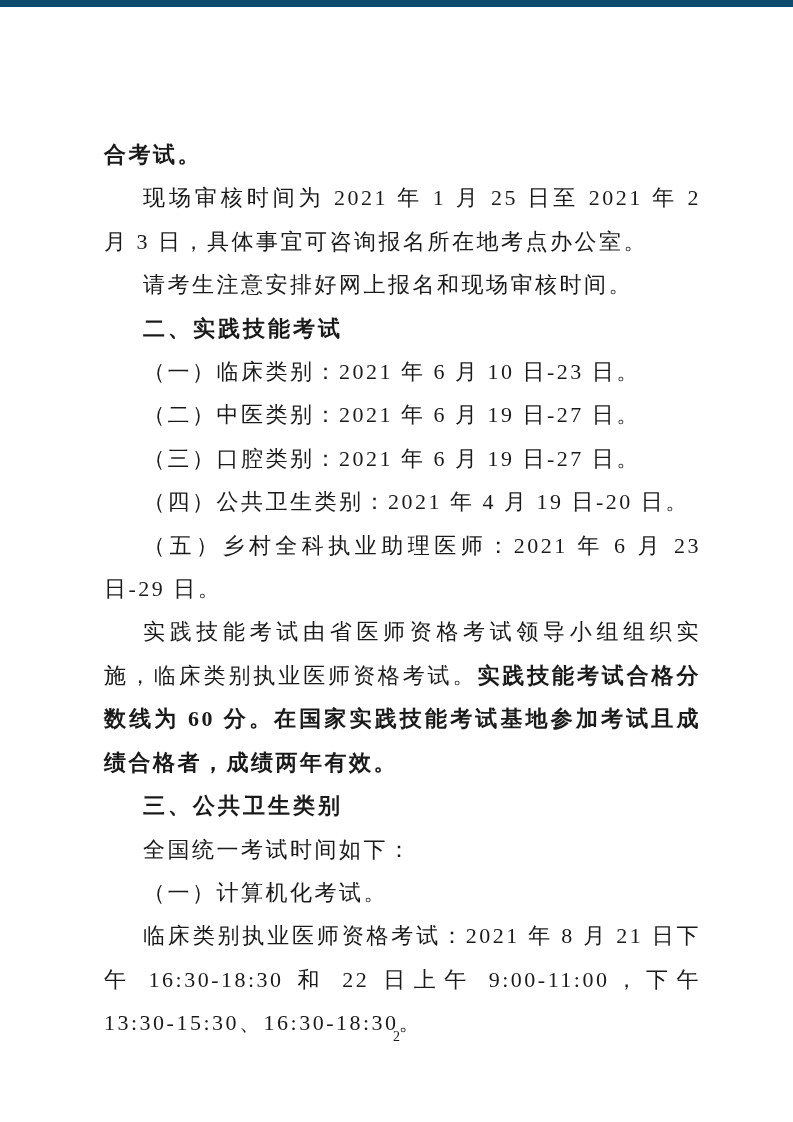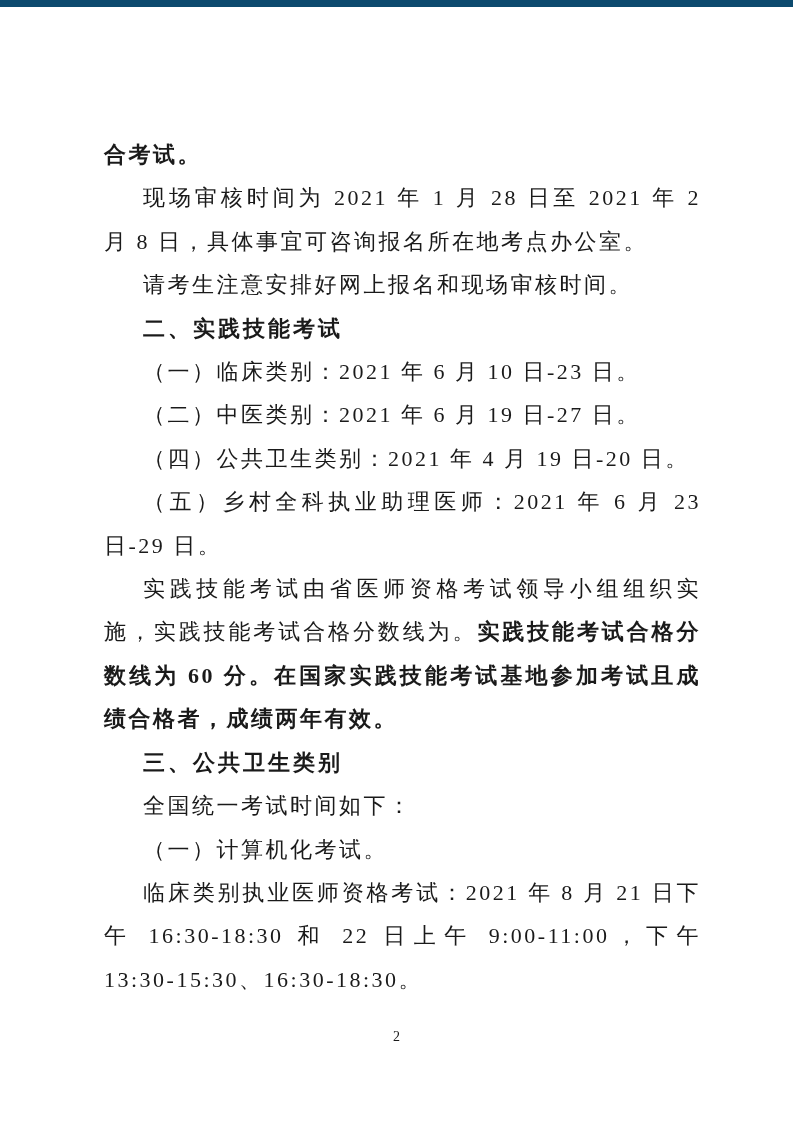--- a/index.html
+++ b/index.html
@@ -63,27 +63,28 @@
     font-family: "Liberation Serif", serif;
     color: #1a1a1a;
   }
 </style>
 </head>
 <body>
 
 <div class="page">
   <div class="content">
       <p class=""><b>合考试。</b></p>
-      <p class="indent"><span>现场审核时间为 2021 年 1 月 28 日至 2021 年 2 月 8 日，具体事宜可咨询报名所在地考点办公室。</span></p>
+      <p class="indent"><span>现场审核时间为 2021 年 1 月 25 日至 2021 年 2 月 3 日，具体事宜可咨询报名所在地考点办公室。</span></p>
       <p class="indent"><span>请考生注意安排好网上报名和现场审核时间。</span></p>
       <p class="indent heading"><b>二、实践技能考试</b></p>
       <p class="indent"><span>（一）临床类别：2021 年 6 月 10 日-23 日。</span></p>
       <p class="indent"><span>（二）中医类别：2021 年 6 月 19 日-27 日。</span></p>
+      <p class="indent"><span>（三）口腔类别：2021 年 6 月 19 日-27 日。</span></p>
       <p class="indent"><span>（四）公共卫生类别：2021 年 4 月 19 日-20 日。</span></p>
       <p class="indent"><span>（五）乡村全科执业助理医师：2021 年 6 月 23 日-29 日。</span></p>
-      <p class="indent"><span>实践技能考试由省医师资格考试领导小组组织实施，实践技能考试合格分数线为。</span><b>实践技能考试合格分数线为 60 分。在国家实践技能考试基地参加考试且成绩合格者，成绩两年有效。</b></p>
+      <p class="indent"><span>实践技能考试由省医师资格考试领导小组组织实施，临床类别执业医师资格考试。</span><b>实践技能考试合格分数线为 60 分。在国家实践技能考试基地参加考试且成绩合格者，成绩两年有效。</b></p>
       <p class="indent heading"><b>三、公共卫生类别</b></p>
       <p class="indent"><span>全国统一考试时间如下：</span></p>
       <p class="indent"><span>（一）计算机化考试。</span></p>
       <p class="indent"><span>临床类别执业医师资格考试：2021 年 8 月 21 日下午 16:30-18:30 和 22 日上午 9:00-11:00，下午 13:30-15:30、16:30-18:30。</span></p>
     </div>
   <div class="page-number">2</div>
 </div>
 
 </body></html>

